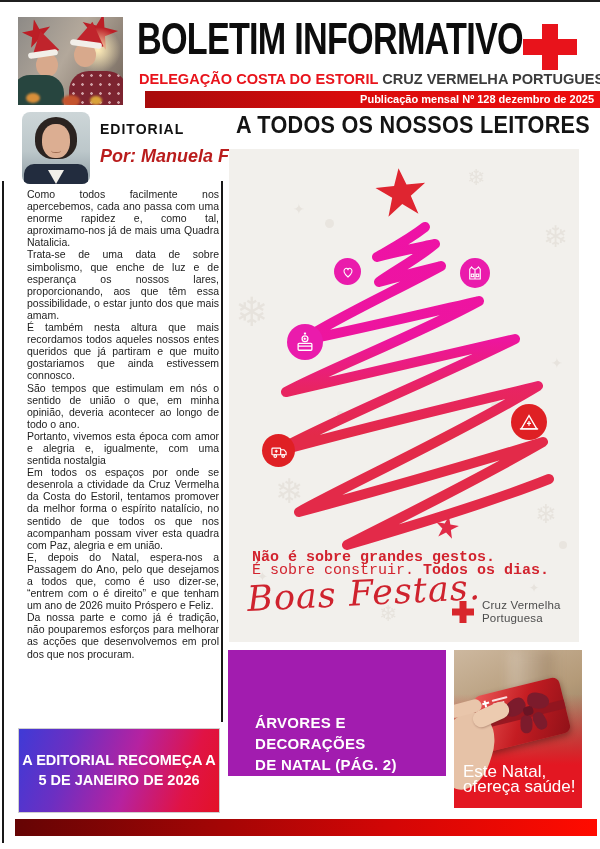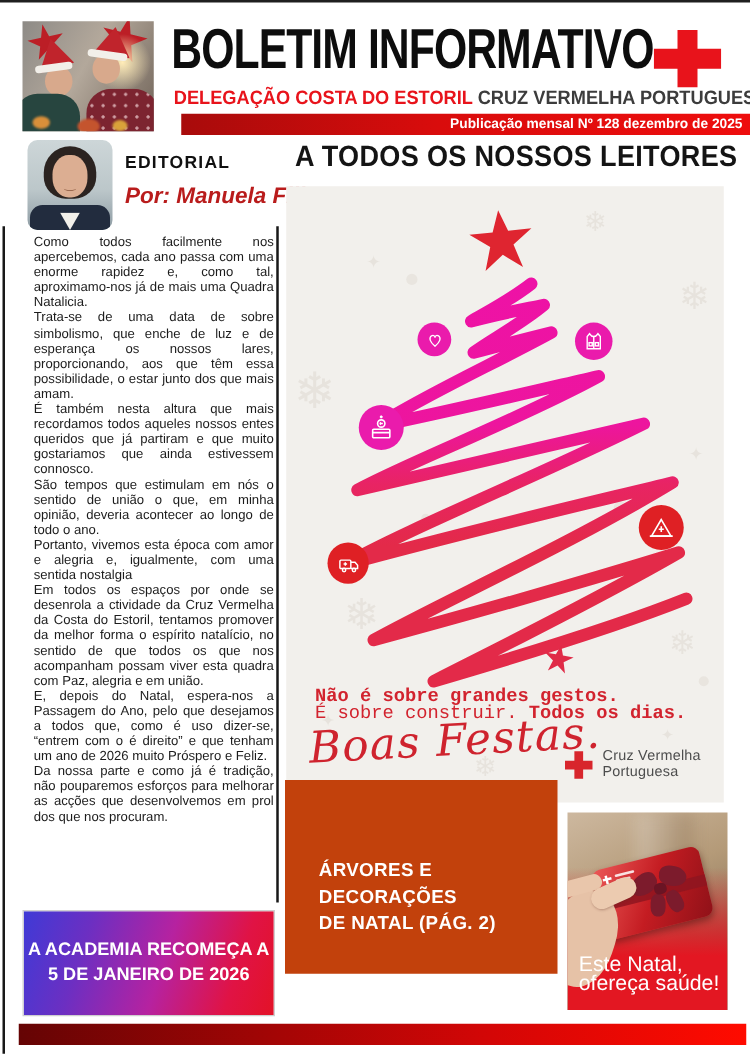--- a/index.html
+++ b/index.html
@@ -63,21 +63,21 @@
   .badge { position:absolute; border-radius:50%; display:flex; align-items:center; justify-content:center; }
   .badge svg { display:block; }
   .msg { position:absolute; left:23px; top:402px; font-size:15px; line-height:13px; color:#d2232e; font-weight:bold;font-family:Liberation Mono, monospace; }
   .msg .norm { font-weight:normal; }
   .greeting { position:absolute; left:18px; top:424px; font-family:"DejaVu Serif", serif; font-style:italic;
     font-size:35px; color:#cf232e; transform:rotate(-3deg); letter-spacing:1px; }
   .cvp-logo { position:absolute; left:222px; top:450px; display:flex; align-items:center; gap:7px; }
   .cvp-text { font-size:11.5px; line-height:12.5px; color:#4d4d4d; letter-spacing:0.2px; }
 
   
-  .arvores { position:absolute; left:228px; top:624px; width:218px; height:155px; background:#c2410c; }
+  .arvores { position:absolute; left:228px; top:650px; width:218px; height:126px; background:#a21caf; }
   .arvores-text { position:absolute; left:27px; top:62px; color:#fff; font-weight:bold; font-size:15px;
     line-height:21px; letter-spacing:0.3px; }
   .gift { position:absolute; left:454px; top:650px; width:128px; height:158px; overflow:hidden;
     background:linear-gradient(155deg,#cdb89f 0%, #b49a78 40%, #8a7258 75%, #7d6753 100%); }
   .gift-blur { position:absolute; left:55px; top:0; width:45px; height:100px;
     background:linear-gradient(90deg, rgba(255,255,255,0.25), rgba(120,90,60,0.3)); filter:blur(6px); }
   .gift-red { position:absolute; left:0; bottom:0; width:100%; height:72%;
     background:linear-gradient(to top, #e31722 38%, rgba(227,23,34,0) 100%); }
   .gift-card { position:absolute; left:24px; top:36px; width:88px; height:57px; border-radius:7px;
     transform:rotate(-14deg);
@@ -155,21 +155,21 @@
     <p>Trata-se de uma data de sobre simbolismo, que enche de luz e de esperança os nossos lares, proporcionando, aos que têm essa possibilidade, o estar junto dos que mais amam.</p>
     <p>É também nesta altura que mais recordamos todos aqueles nossos entes queridos que já partiram e que muito gostariamos que ainda estivessem connosco.</p>
     <p>São tempos que estimulam em nós o sentido de união o que, em minha opinião, deveria acontecer ao longo de todo o ano.</p>
     <p>Portanto, vivemos esta época com amor e alegria e, igualmente, com uma sentida nostalgia</p>
     <p>Em todos os espaços por onde se desenrola a ctividade da Cruz Vermelha da Costa do Estoril, tentamos promover da melhor forma o espírito natalício, no sentido de que todos os que nos acompanham possam viver esta quadra com Paz, alegria e em união.</p>
     <p>E, depois do Natal, espera-nos a Passagem do Ano, pelo que desejamos a todos que, como é uso dizer-se, “entrem com o é direito” e que tenham um ano de 2026 muito Próspero e Feliz.</p>
     <p>Da nossa parte e como já é tradição, não pouparemos esforços para melhorar as acções que desenvolvemos em prol dos que nos procuram.</p>
   </div>
 
   <div class="academia">
-    <div>A ACADEMIA RECOMEÇA A</div>
+    <div>A EDITORIAL RECOMEÇA A</div>
     <div>5 DE JANEIRO DE 2026</div>
   </div>
 
   <div class="feature-headline">A TODOS OS NOSSOS LEITORES</div>
 
   <div class="card">
 
     <div class="deco" style="left:6px;top:140px;font-size:40px;">❄</div>
     <div class="deco" style="left:314px;top:70px;font-size:30px;">❄</div>
     <div class="deco" style="left:46px;top:322px;font-size:34px;">❄</div>

